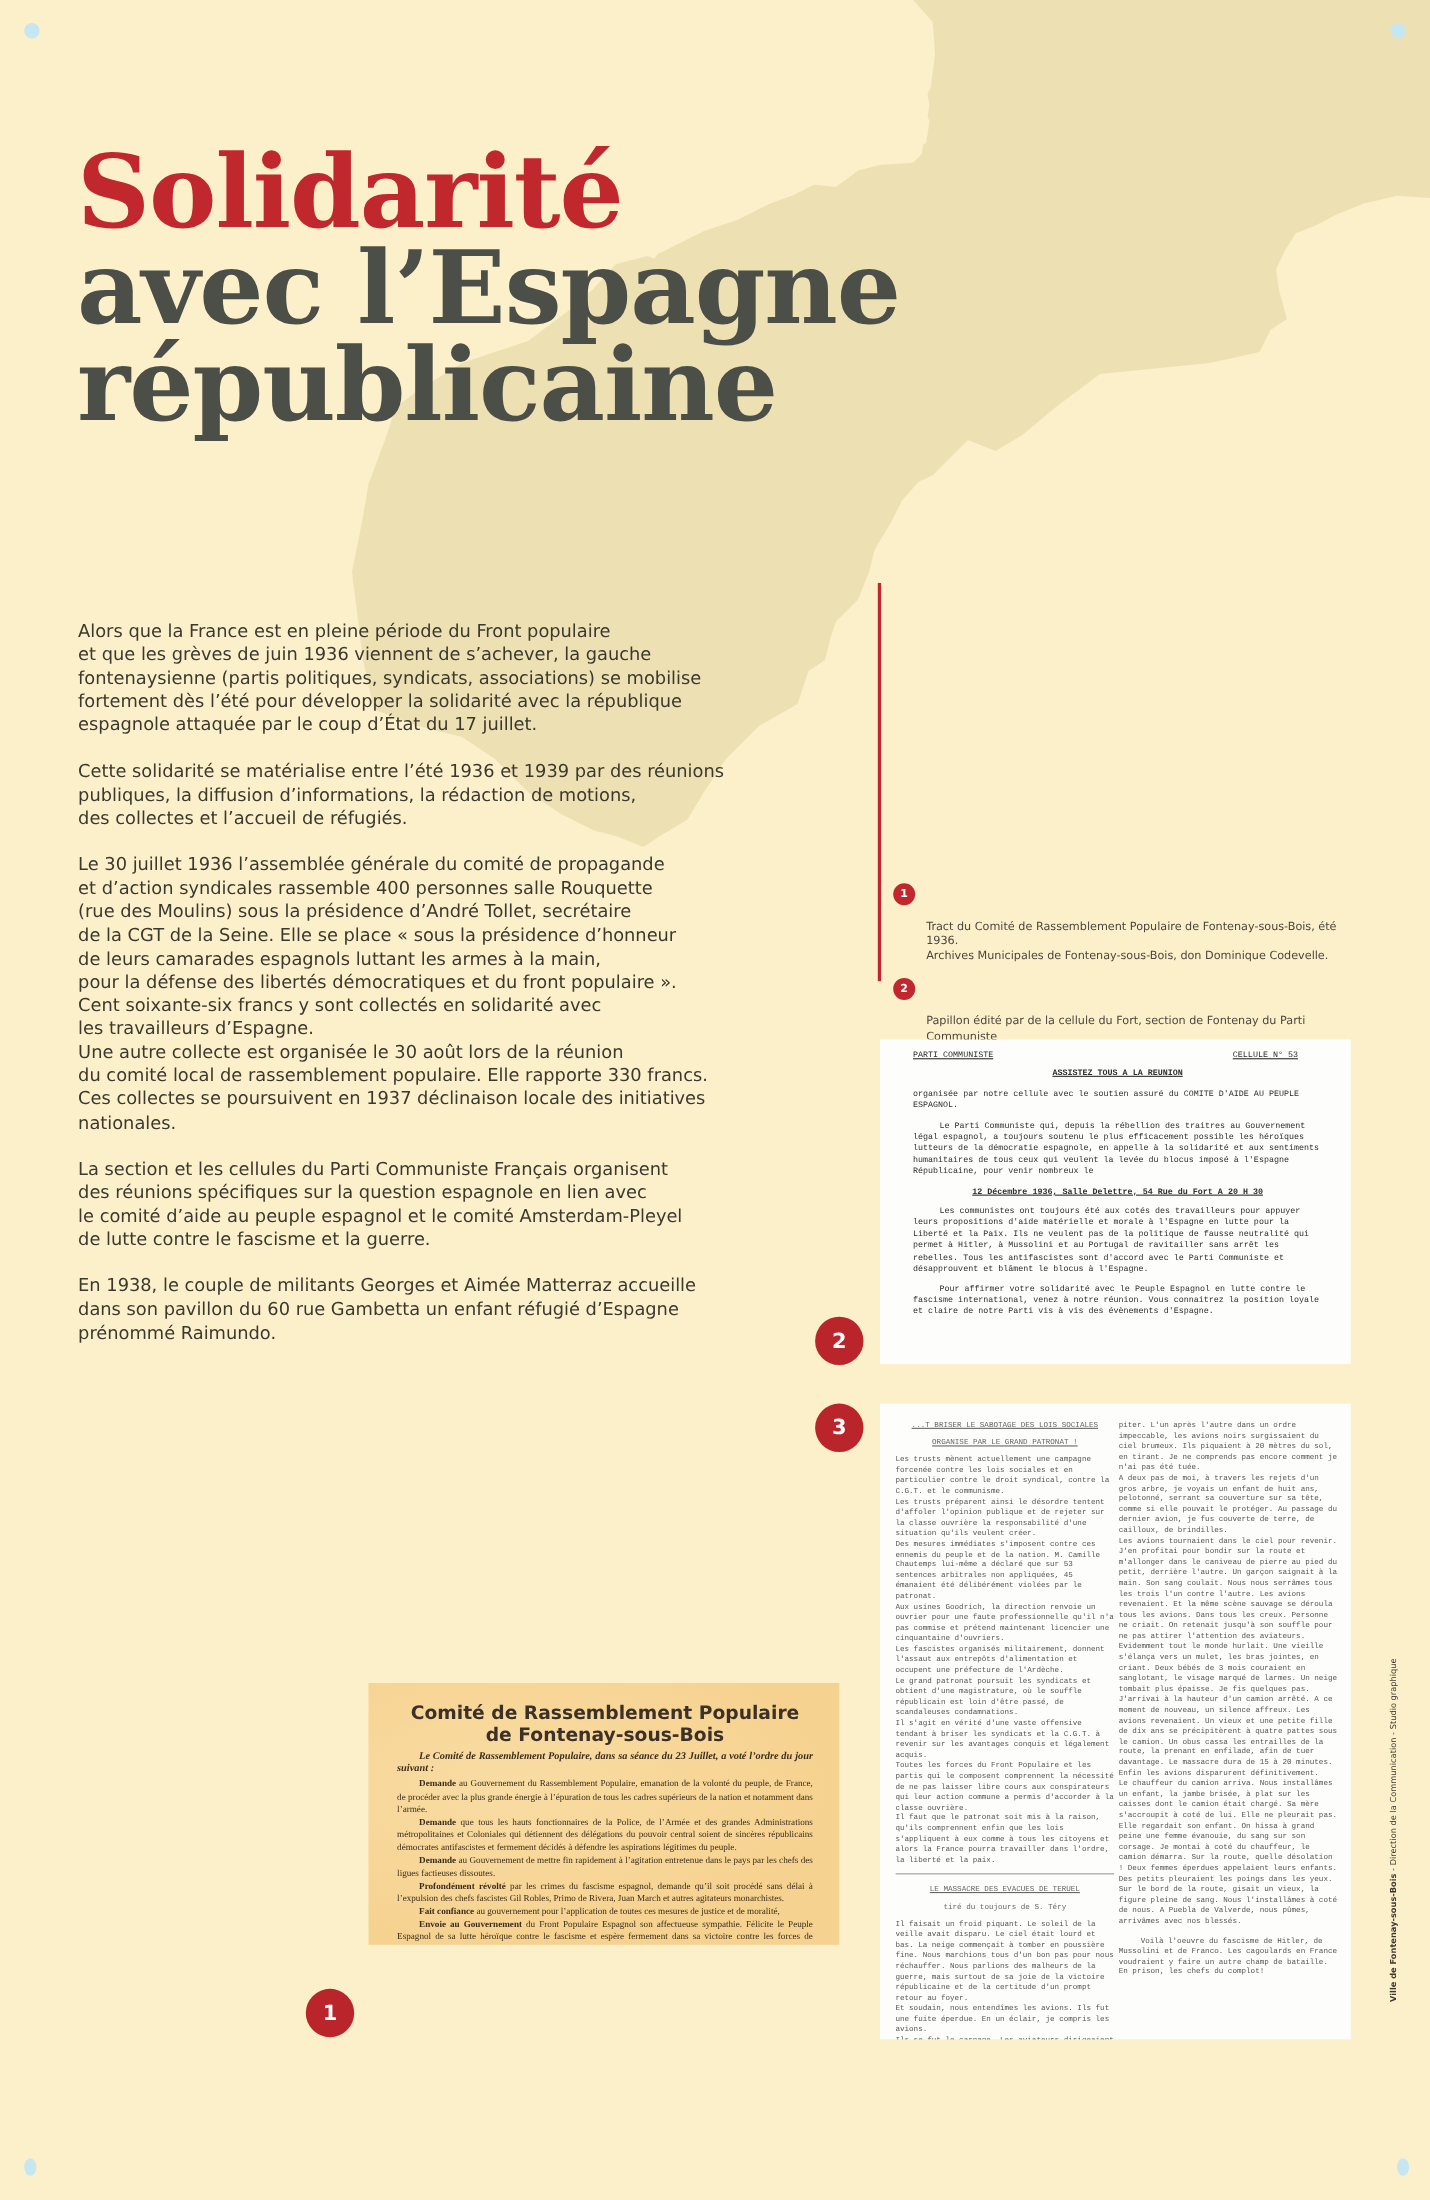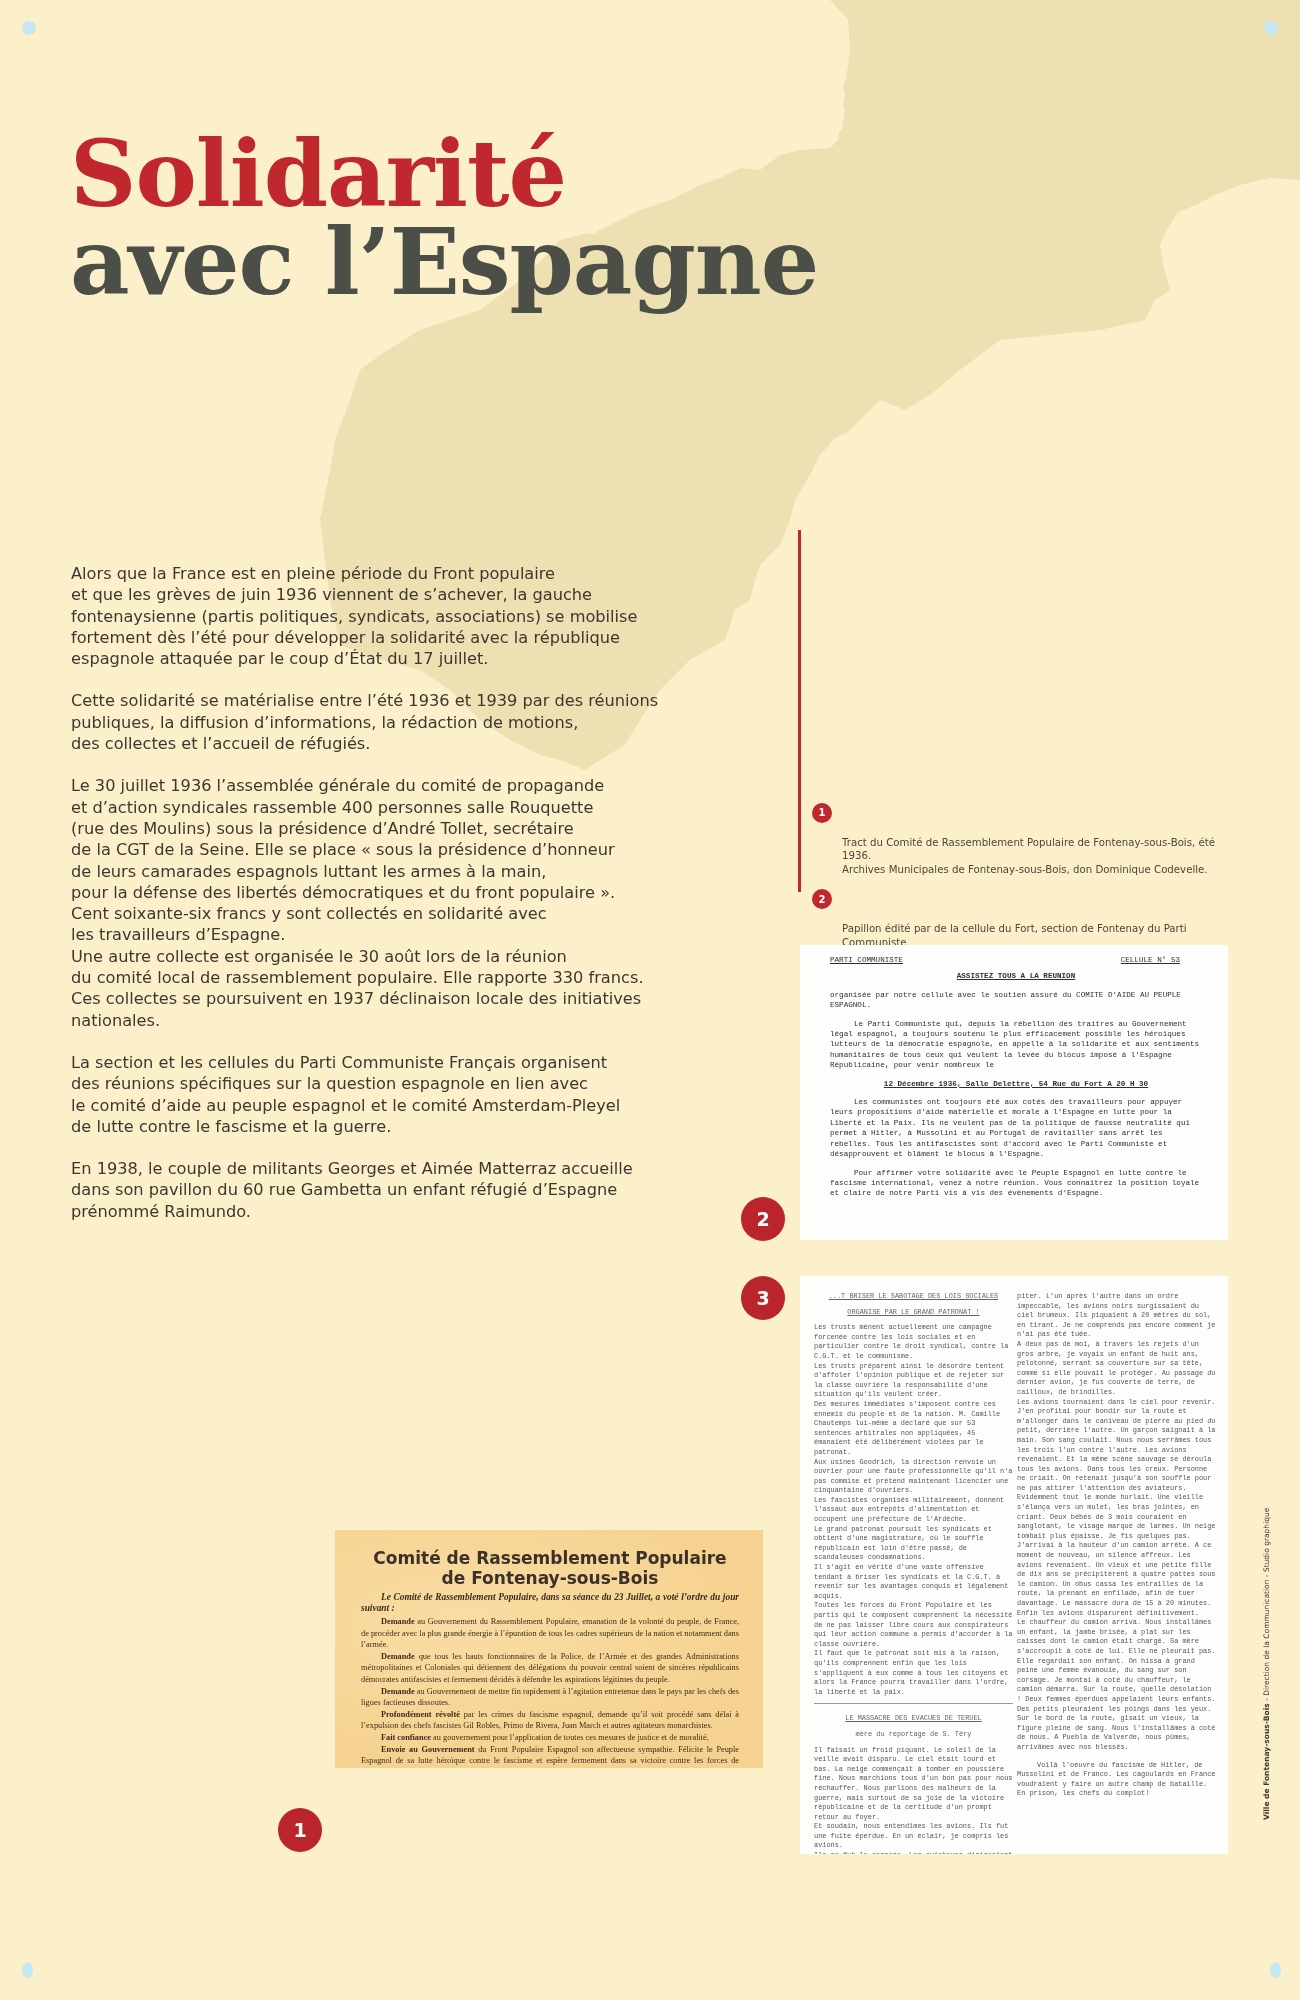--- a/index.html
+++ b/index.html
@@ -57,20 +57,21 @@
 </svg>
 
 <div class="reg-dot" style="left:22px;top:21px;"></div>
 <div class="reg-dot" style="left:1264px;top:21px;"></div>
 <div class="reg-dot" style="left:22px;top:1962px;width:11px;height:16px;"></div>
 <div class="reg-dot" style="left:1270px;top:1962px;width:11px;height:16px;"></div>
 
 <h1 class="title">
   <span class="l1">Solidarité</span>
   <span class="l2">avec l’Espagne</span>
+  <span class="l3">républicaine</span>
 </h1>
 
 <div class="body-text">
   <p>Alors que la France est en pleine période du Front populaire
 et que les grèves de juin 1936 viennent de s’achever, la gauche
 fontenaysienne (partis politiques, syndicats, associations) se mobilise
 fortement dès l’été pour développer la solidarité avec la république
 espagnole attaquée par le coup d’État du 17 juillet.</p>
   <p>Cette solidarité se matérialise entre l’été 1936 et 1939 par des réunions
 publiques, la diffusion d’informations, la rédaction de motions,
@@ -139,21 +140,21 @@
 Les trusts préparent ainsi le désordre tentent d'affoler l'opinion publique et de rejeter sur la classe ouvrière la responsabilité d'une situation qu'ils veulent créer.
 Des mesures immédiates s'imposent contre ces ennemis du peuple et de la nation. M. Camille Chautemps lui-même a déclaré que sur 53 sentences arbitrales non appliquées, 45 émanaient été délibérément violées par le patronat.
 Aux usines Goodrich, la direction renvoie un ouvrier pour une faute professionnelle qu'il n'a pas commise et prétend maintenant licencier une cinquantaine d'ouvriers.
 Les fascistes organisés militairement, donnent l'assaut aux entrepôts d'alimentation et occupent une préfecture de l'Ardèche.
 Le grand patronat poursuit les syndicats et obtient d'une magistrature, où le souffle républicain est loin d'être passé, de scandaleuses condamnations.
 Il s'agit en vérité d'une vaste offensive tendant à briser les syndicats et la C.G.T. à revenir sur les avantages conquis et légalement acquis.
 Toutes les forces du Front Populaire et les partis qui le composent comprennent la nécessité de ne pas laisser libre cours aux conspirateurs qui leur action commune a permis d'accorder à la classe ouvrière.
 Il faut que le patronat soit mis à la raison, qu'ils comprennent enfin que les lois s'appliquent à eux comme à tous les citoyens et alors la France pourra travailler dans l'ordre, la liberté et la paix.</p>
     <div class="rule"></div>
     <div class="ctitle">LE MASSACRE DES EVACUES DE TERUEL</div>
-    <div class="ctitle" style="text-decoration:none">mère du reportage de S. Téry</div>
+    <div class="ctitle" style="text-decoration:none">tiré du toujours de S. Téry</div>
     <p>Il faisait un froid piquant. Le soleil de la veille avait disparu. Le ciel était lourd et bas. La neige commençait à tomber en poussière fine. Nous marchions tous d'un bon pas pour nous réchauffer. Nous parlions des malheurs de la guerre, mais surtout de sa joie de la victoire républicaine et de la certitude d'un prompt retour au foyer.
 Et soudain, nous entendîmes les avions. Ils fut une fuite éperdue. En un éclair, je compris les avions.
 Ils se fut le carnage. Les aviateurs dirigeaient leur tir contre tout ce qu'ils voyaient. Les mitrailleuses commençaient à cré-</p>
   </div>
   <div class="col">
     <p>piter. L'un après l'autre dans un ordre impeccable, les avions noirs surgissaient du ciel brumeux. Ils piquaient à 20 mètres du sol, en tirant. Je ne comprends pas encore comment je n'ai pas été tuée.
 A deux pas de moi, à travers les rejets d'un gros arbre, je voyais un enfant de huit ans, pelotonné, serrant sa couverture sur sa tête, comme si elle pouvait le protéger. Au passage du dernier avion, je fus couverte de terre, de cailloux, de brindilles.
 Les avions tournaient dans le ciel pour revenir. J'en profitai pour bondir sur la route et m'allonger dans le caniveau de pierre au pied du petit, derrière l'autre. Un garçon saignait à la main. Son sang coulait. Nous nous serrâmes tous les trois l'un contre l'autre. Les avions revenaient. Et la même scène sauvage se déroula tous les avions. Dans tous les creux. Personne ne criait. On retenait jusqu'à son souffle pour ne pas attirer l'attention des aviateurs.
 Evidemment tout le monde hurlait. Une vieille s'élança vers un mulet, les bras jointes, en criant. Deux bébés de 3 mois couraient en sanglotant, le visage marqué de larmes. Un neige tombait plus épaisse. Je fis quelques pas. J'arrivai à la hauteur d'un camion arrêté. A ce moment de nouveau, un silence affreux. Les avions revenaient. Un vieux et une petite fille de dix ans se précipitèrent à quatre pattes sous le camion. Un obus cassa les entrailles de la route, la prenant en enfilade, afin de tuer davantage. Le massacre dura de 15 à 20 minutes. Enfin les avions disparurent définitivement.
 Le chauffeur du camion arriva. Nous installâmes un enfant, la jambe brisée, à plat sur les caisses dont le camion était chargé. Sa mère s'accroupit à coté de lui. Elle ne pleurait pas. Elle regardait son enfant. On hissa à grand peine une femme évanouie, du sang sur son corsage. Je montai à coté du chauffeur, le camion démarra. Sur la route, quelle désolation ! Deux femmes éperdues appelaient leurs enfants. Des petits pleuraient les poings dans les yeux. Sur le bord de la route, gisait un vieux, la figure pleine de sang. Nous l'installâmes à coté de nous. A Puebla de Valverde, nous pûmes, arrivâmes avec nos blessés.</p>

